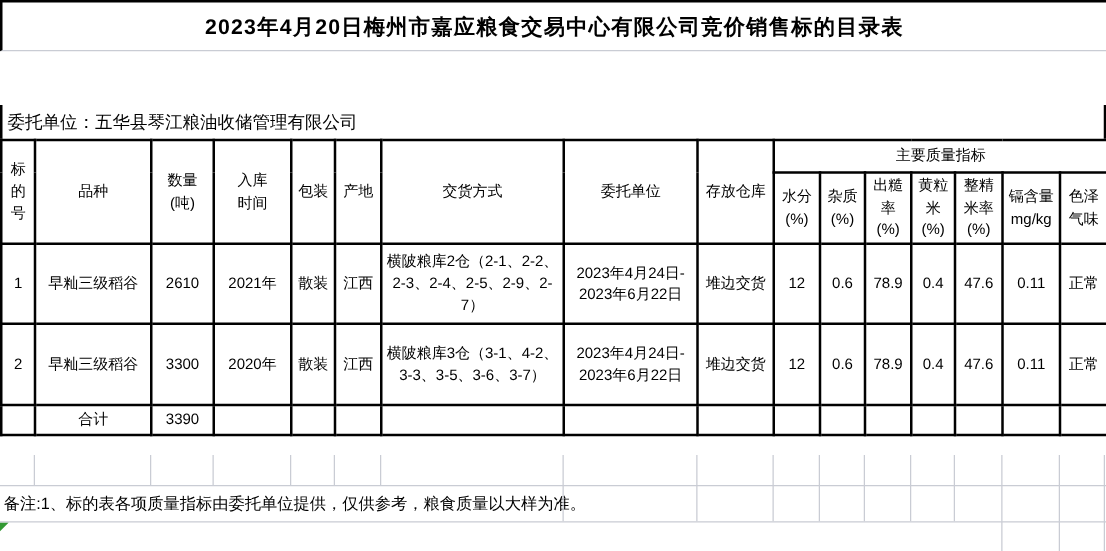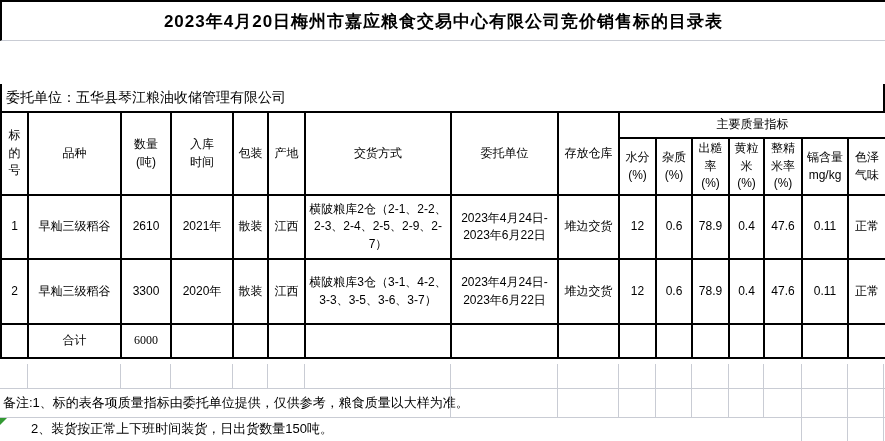--- a/index.html
+++ b/index.html
@@ -37,21 +37,21 @@
   table.catalog th, table.catalog td {
     border:2px solid #000; font-weight:normal;
     text-align:center; vertical-align:middle;
     padding:1px 2px; overflow:hidden; line-height:1.45;
   }
   .pre { white-space:pre-line; }
   tr.hrow1 { height:26px; }
   tr.hrow2 { height:57px; }
   tr.drow1 { height:64px; }
   tr.drow2 { height:65px; }
-  tr.trow  { height:34px;font-family:Liberation Serif, serif; }
+  tr.trow  { height:24px; }
   .wrapcell { word-break:break-all; }
   .gridline-v { position:absolute; width:1px; background:#c9ccd4; }
   .gridline-h { position:absolute; height:1px; background:#c9ccd4; }
   .note1 {
     top:388px; left:0; width:885px; height:29px;
     display:flex; align-items:center; font-size:13px; padding-left:3px;
   }
   .note2 {
     top:417px; left:0; width:885px; height:24px;
     display:flex; align-items:center; font-size:13px; padding-left:31px;
@@ -162,42 +162,41 @@
         <td>0.6</td>
         <td>78.9</td>
         <td>0.4</td>
         <td>47.6</td>
         <td>0.11</td>
         <td>正常</td>
       </tr>
       <tr class="trow">
         <td></td>
         <td>合计</td>
-        <td>6000</td>
+        <td>3390</td>
         <td></td>
         <td></td>
         <td></td>
         <td></td>
         <td></td>
         <td></td>
         <td></td>
         <td></td>
         <td></td>
         <td></td>
         <td></td>
         <td></td>
         <td></td>
       </tr>
     </tbody>
   </table>
 
   <div id="gridlines"></div>
 
   <div class="abs note1">备注:1、标的表各项质量指标由委托单位提供，仅供参考，粮食质量以大样为准。</div>
-  <div class="abs note2">2、装货按正常上下班时间装货，日出货数量150吨。</div>
   <div class="abs green-marker"></div>
 
 <div class="gridline-v" style="left: 27px; top: 364px; width: 1px; height: 24px;"></div>
     <div class="gridline-v" style="left: 120px; top: 364px; width: 1px; height: 24px;"></div>
     <div class="gridline-v" style="left: 170px; top: 364px; width: 1px; height: 24px;"></div>
     <div class="gridline-v" style="left: 232px; top: 364px; width: 1px; height: 24px;"></div>
     <div class="gridline-v" style="left: 267px; top: 364px; width: 1px; height: 24px;"></div>
     <div class="gridline-v" style="left: 304px; top: 364px; width: 1px; height: 24px;"></div>
     <div class="gridline-v" style="left: 450px; top: 364px; width: 1px; height: 24px;"></div>
     <div class="gridline-v" style="left: 557px; top: 364px; width: 1px; height: 24px;"></div>

